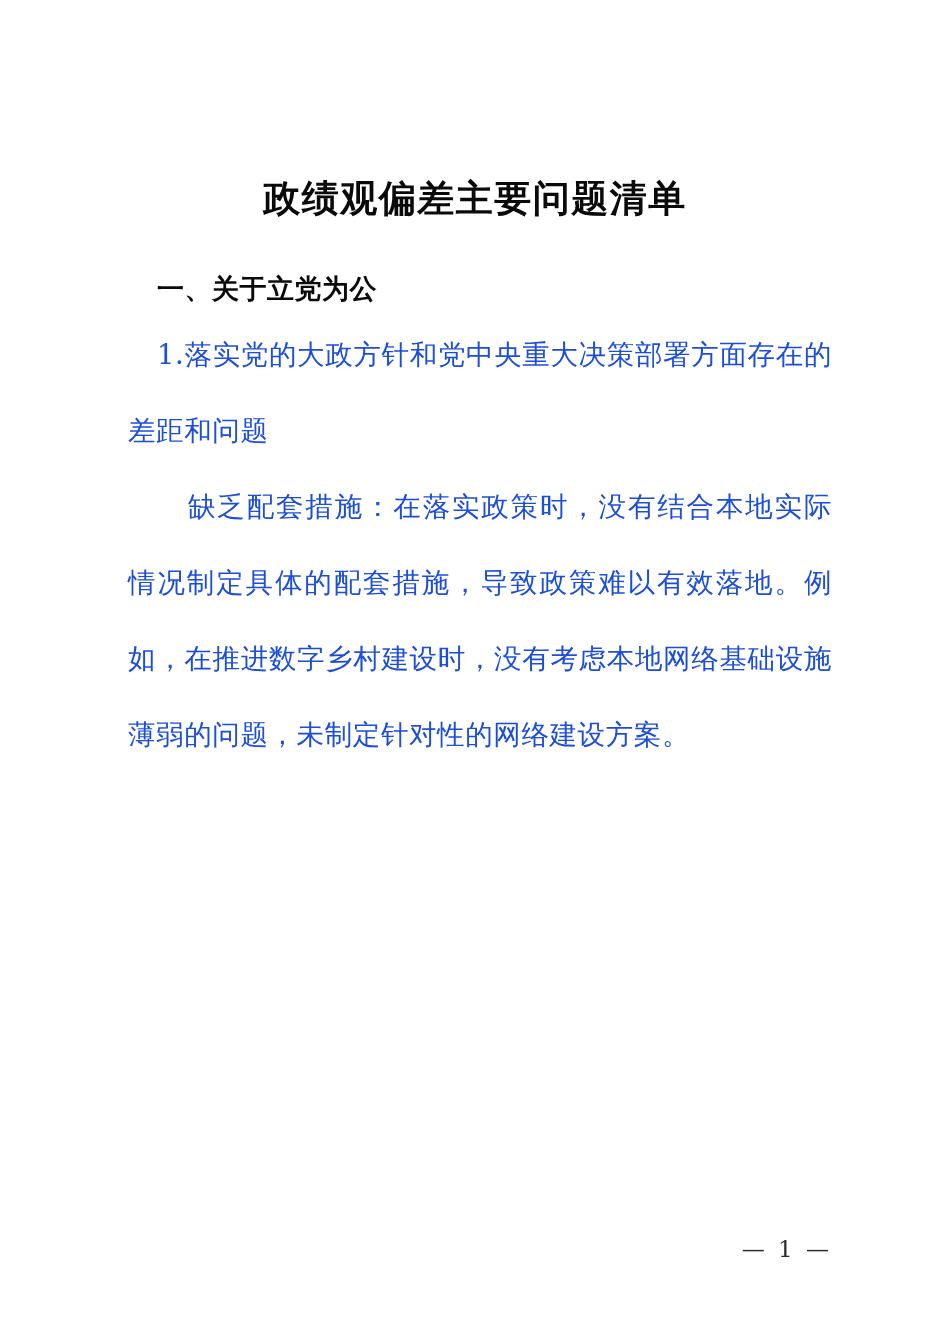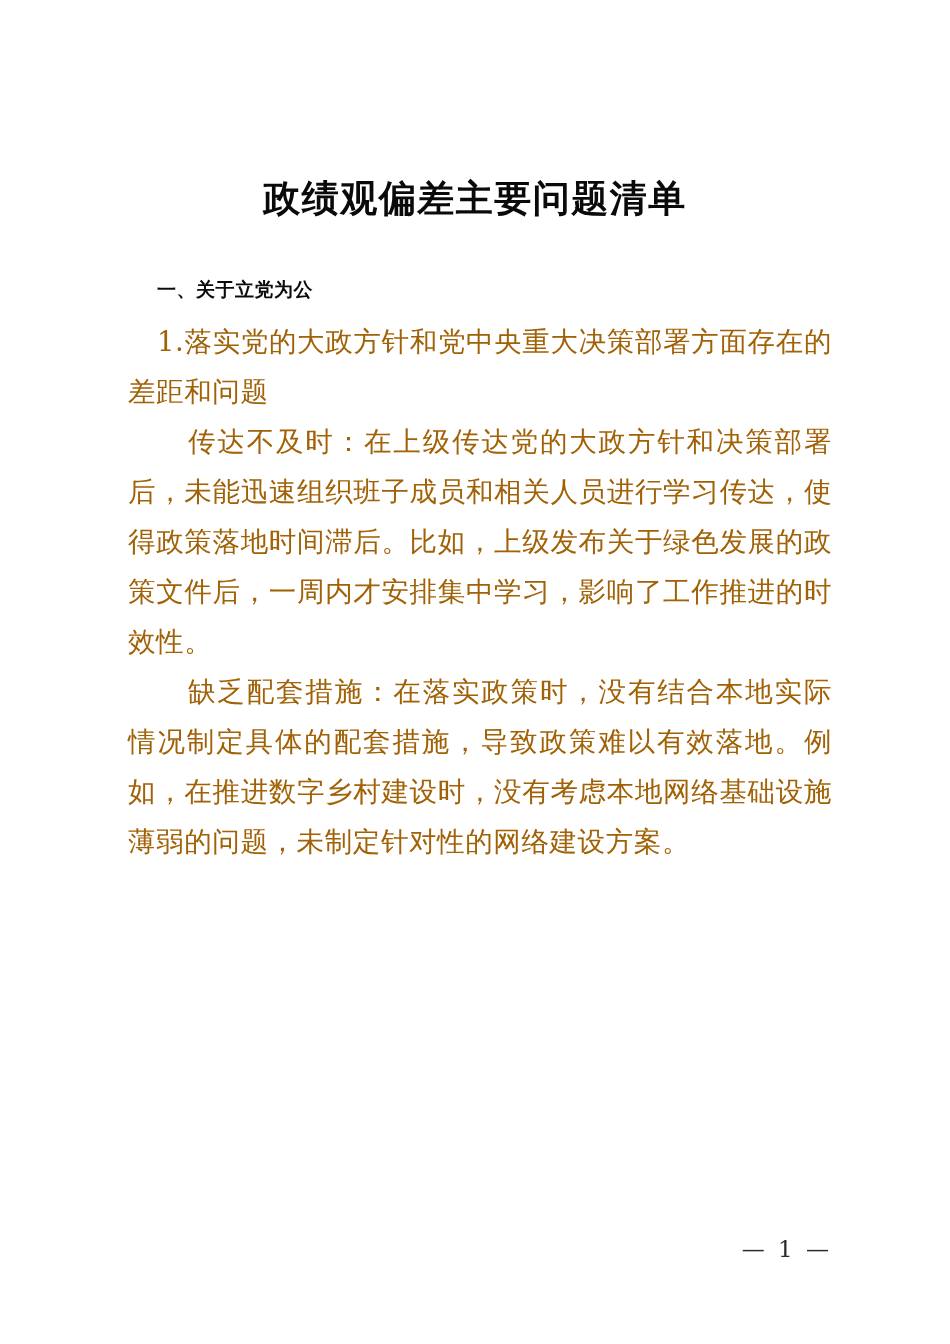--- a/index.html
+++ b/index.html
@@ -37,34 +37,34 @@
   .body-block {
     position: absolute;
     left: 128px;
     top: 262px;
     width: 704px;
   }
 
   .section-heading {
     font-family: "DejaVu Sans", "Liberation Sans", sans-serif;
     font-weight: 700;
-    font-size: 19px;
+    font-size: 27px;
     line-height: 54px;
     color: #0b0b0b;
     letter-spacing: 0.5px;
     text-indent: 29px;
     margin: 0;
     white-space: nowrap;
   }
 
   .para {
     font-family: "DejaVu Serif", "Liberation Serif", serif;
     font-size: 27.5px;
-    line-height: 50px;
-    color: #a16207;
+    line-height: 76px;
+    color: #1d4ed8;
     margin: 0;
     text-align: justify;
     text-justify: inter-character;
     letter-spacing: 0.6px;
     word-break: break-all;
   }
 
   
   .para.numbered {
     text-indent: 29px;
@@ -96,21 +96,20 @@
 
   <h1 class="doc-title">政绩观偏差主要问题清单</h1>
 
   <div class="body-block">
 
     <p class="section-heading">一、关于立党为公</p>
 
     <p class="para numbered">1.落实党的大政方针和党中央重大决策部署方面存在的差距和问题</p>
 
 
-    <p class="para sub">传达不及时：在上级传达党的大政方针和决策部署后，未能迅速组织班子成员和相关人员进行学习传达，使得政策落地时间滞后。比如，上级发布关于绿色发展的政策文件后，一周内才安排集中学习，影响了工作推进的时效性。</p>
 
 
     <p class="para sub">缺乏配套措施：在落实政策时，没有结合本地实际情况制定具体的配套措施，导致政策难以有效落地。例如，在推进数字乡村建设时，没有考虑本地网络基础设施薄弱的问题，未制定针对性的网络建设方案。</p>
 
   </div>
 
   <div class="page-footer">— 1 —</div>
 
 </div>
 

